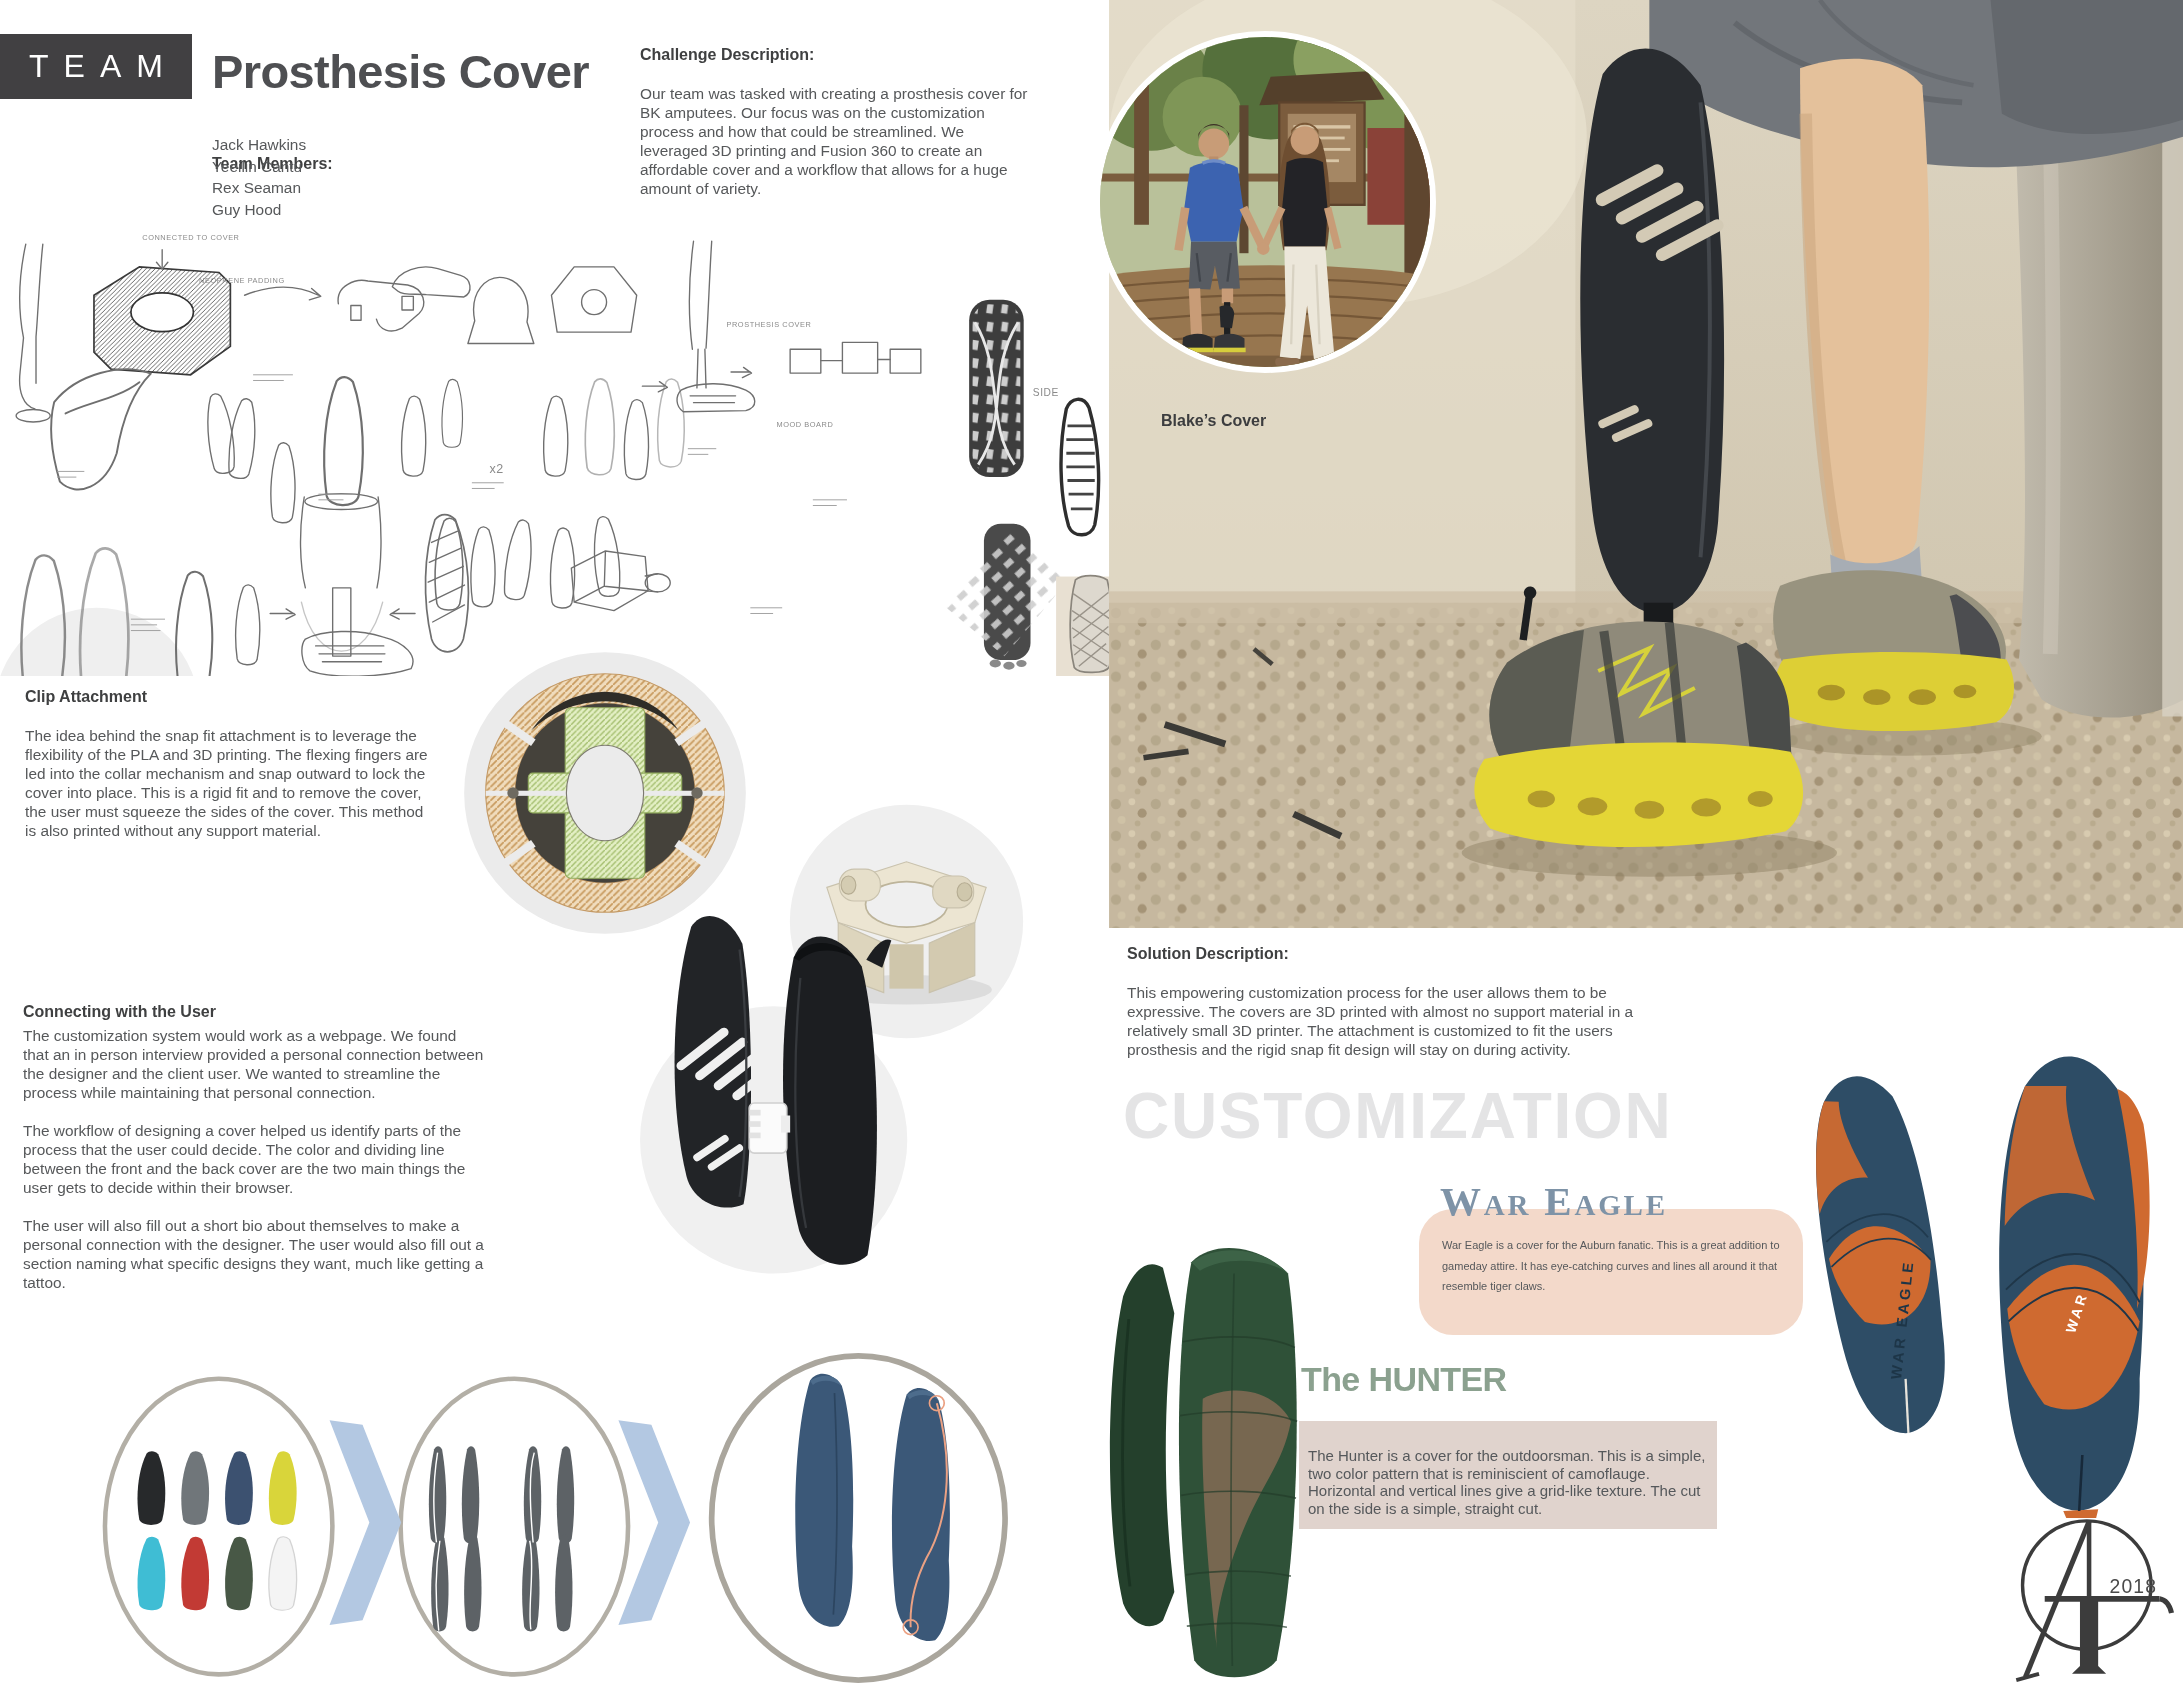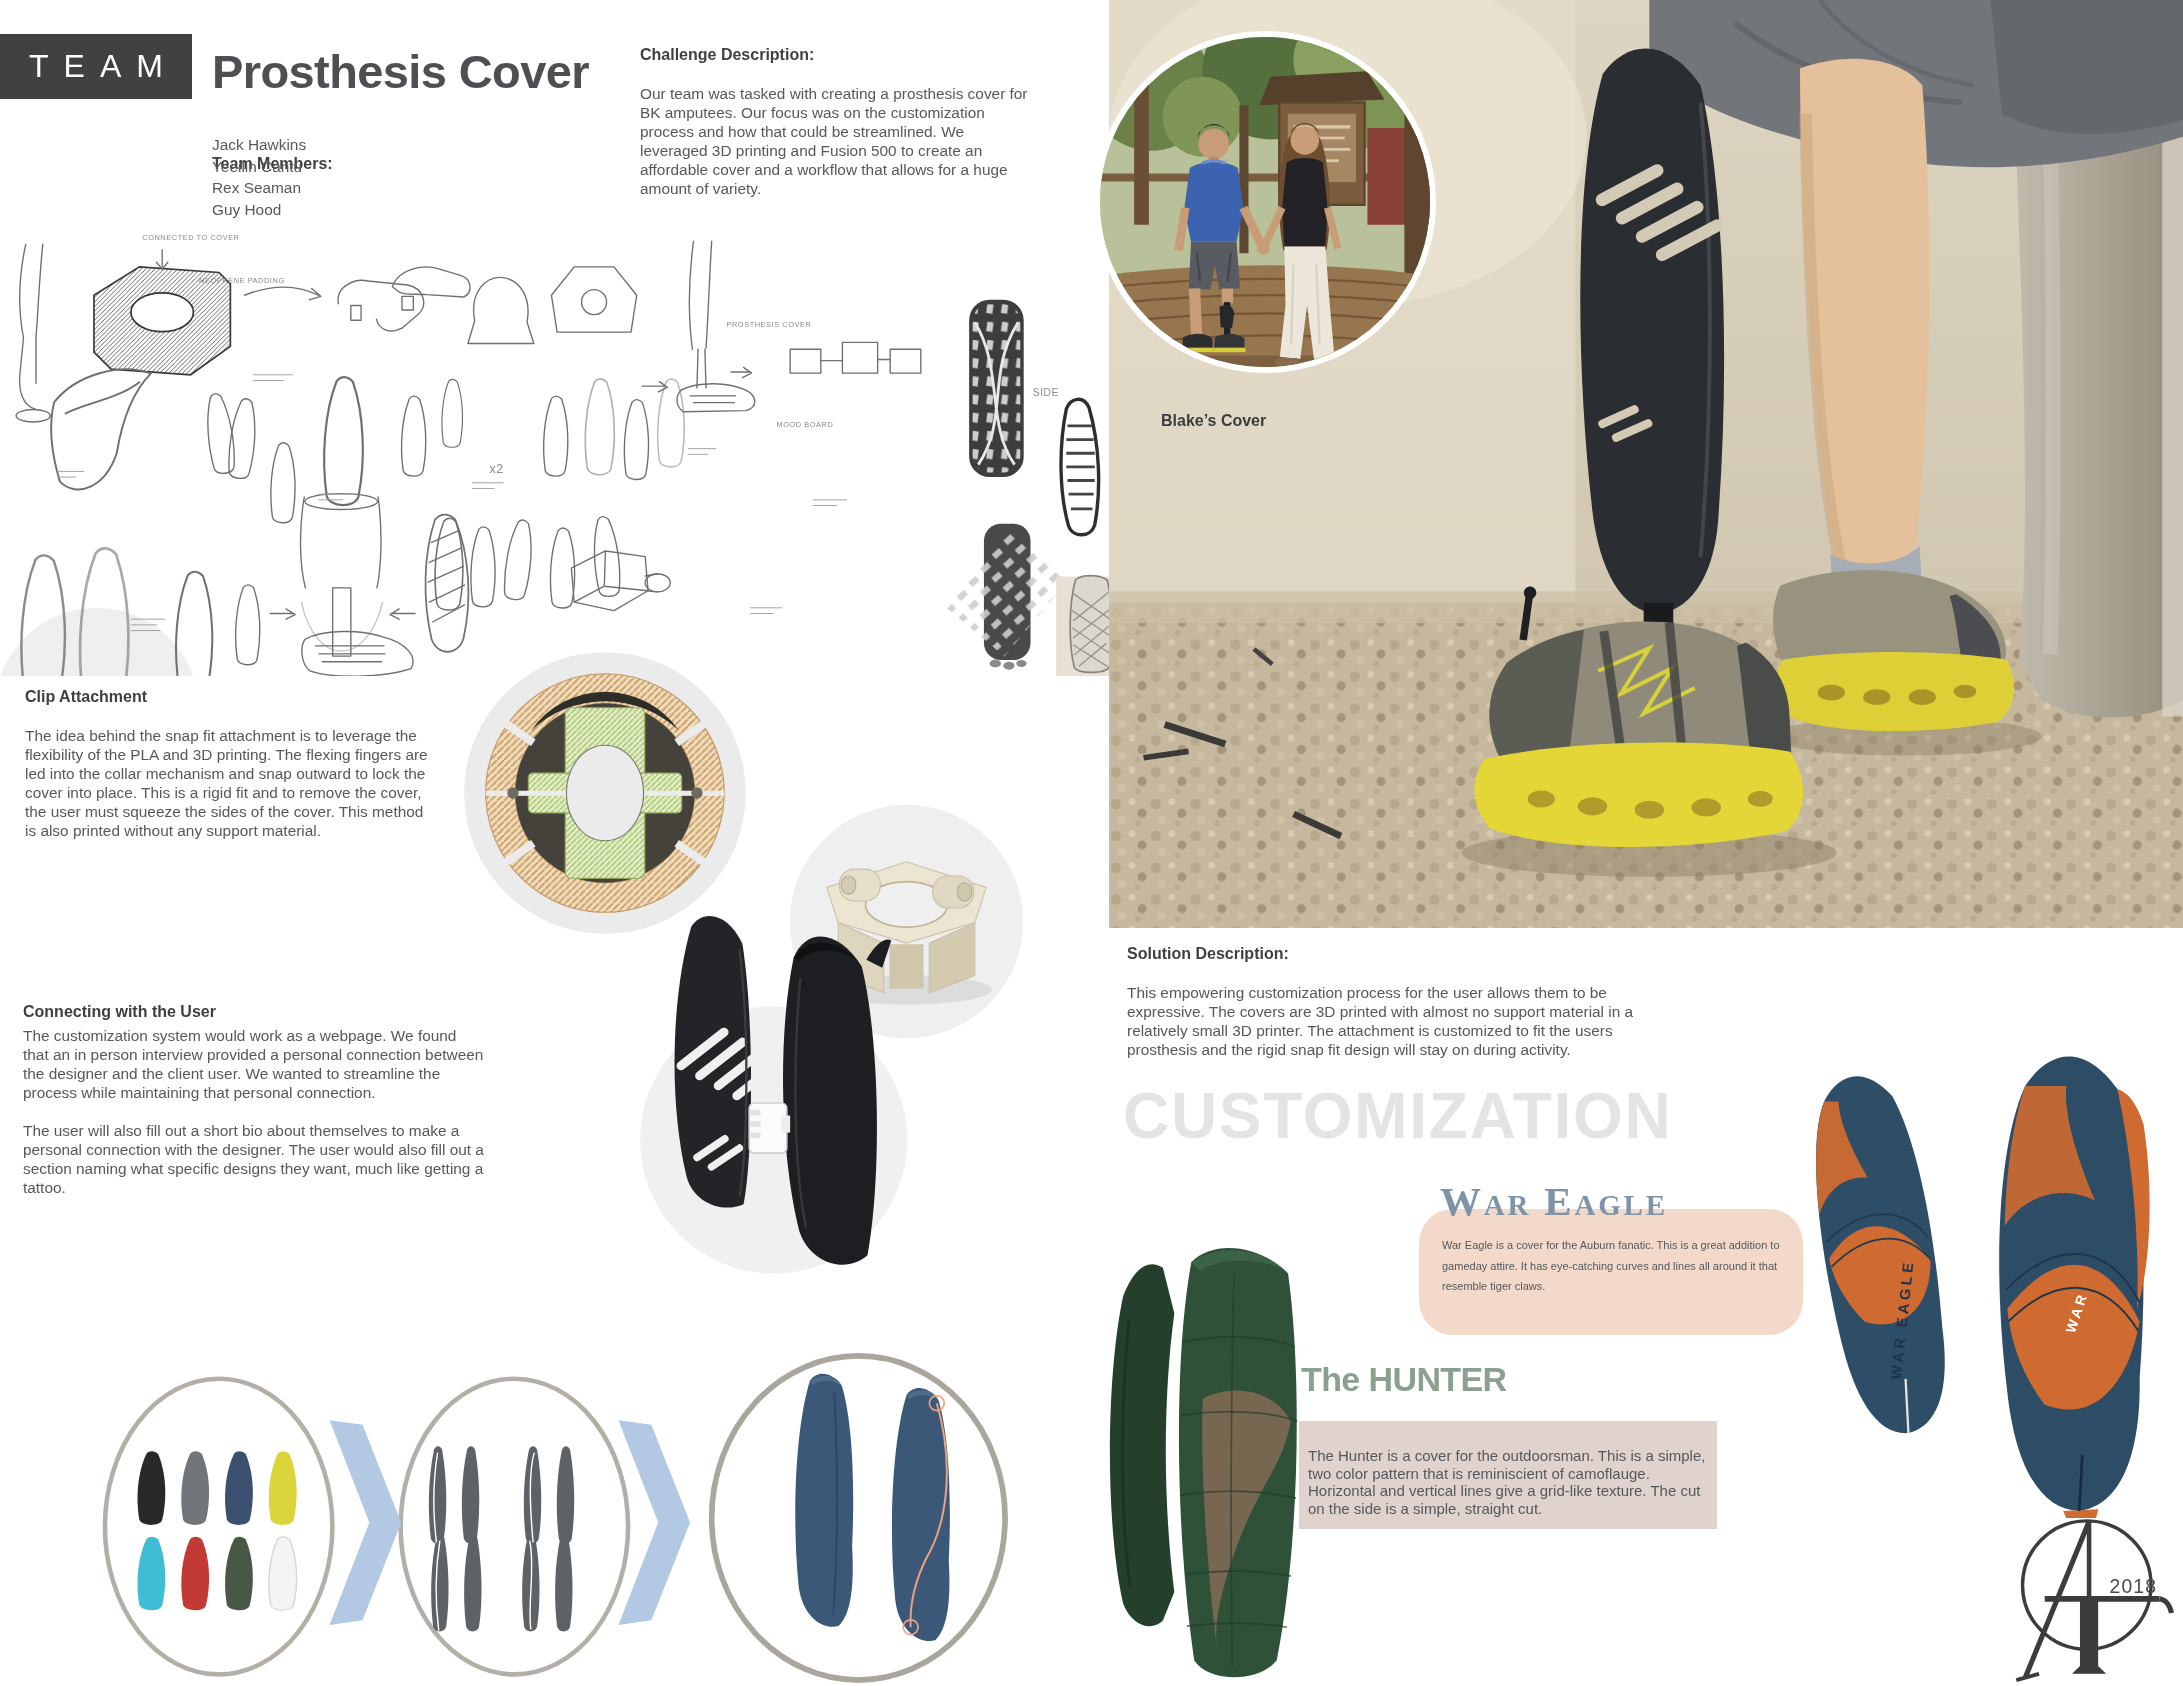--- a/index.html
+++ b/index.html
@@ -364,21 +364,21 @@
   </div>
   <h1 class="abs title">Prosthesis Cover</h1>
   <div class="abs h members-h">Team Members:</div>
   <div class="abs members">
     <div>Jack Hawkins</div>
     <div>Yeeilin Cantu</div>
     <div>Rex Seaman</div>
     <div>Guy Hood</div>
   </div>
   <div class="abs h challenge-h">Challenge Description:</div>
-  <p class="abs body challenge-b">Our team was tasked with creating a prosthesis cover for BK amputees.  Our focus was on the customization process and how that could be streamlined.  We leveraged 3D printing and Fusion 500 to create an affordable cover and a workflow that allows for a huge amount of variety.</p>
+  <p class="abs body challenge-b">Our team was tasked with creating a prosthesis cover for BK amputees.  Our focus was on the customization process and how that could be streamlined.  We leveraged 3D printing and Fusion 360 to create an affordable cover and a workflow that allows for a huge amount of variety.</p>
 
   <div class="abs h clip-h">Clip Attachment</div>
   <p class="abs body clip-b">The idea behind the snap fit attachment is to leverage the flexibility of the PLA and 3D printing.  The flexing fingers are led into the collar mechanism and snap outward to lock the cover into place.  This is a rigid fit and to remove the cover, the user must squeeze the sides of the cover.  This method is also printed without any support material.</p>
 
   <svg style="left:463px;top:651px" width="284" height="284" viewBox="0 0 500 500">
     <defs>
       <pattern id="hatchTan" width="12" height="12" patternUnits="userSpaceOnUse">
         <rect width="12" height="12" fill="#f0dcbd"></rect>
           <path d="M0,12 L12,0" stroke="#c89a5e" stroke-width="3"></path>
       </pattern>
@@ -448,20 +448,21 @@
       <rect x="222" y="362" width="20" height="10" fill="#e2e2e2"></rect>
         <rect x="222" y="382" width="20" height="10" fill="#e2e2e2"></rect>
       <rect x="222" y="402" width="20" height="10" fill="#e2e2e2"></rect>
         <rect x="278" y="372" width="16" height="30" fill="#ededed"></rect>
     </g>
   </svg>
 
   <div class="abs h conn-h">Connecting with the User</div>
   <div class="abs body conn-b">
     <p>The customization system would work as a webpage.  We found that an in person interview provided a personal connection between the designer and the client user.  We wanted to streamline the process while maintaining that personal connection.</p>
+    <p>The workflow of designing a cover helped us identify parts of the process that the user could decide.  The color and dividing line between the front and the back cover are the two main things the user gets to decide within their browser.</p>
     <p>The user will also fill out a short bio about themselves to make a personal connection with the designer.  The user would also fill out a section naming what specific designs they want, much like getting a tattoo.</p>
   </div>
 
   <div class="abs h blake-h">Blake’s Cover</div>
 
   <div class="abs h sol-h">Solution Description:</div>
   <p class="abs body sol-b">This empowering customization process for the user allows them to be expressive.  The covers are 3D printed with almost no support material in a relatively small 3D printer.  The attachment is customized to fit the users prosthesis and the rigid snap fit design will stay on during activity.</p>
   <div class="abs watermark">CUSTOMIZATION</div>
 
   <div class="abs we-box"></div>

